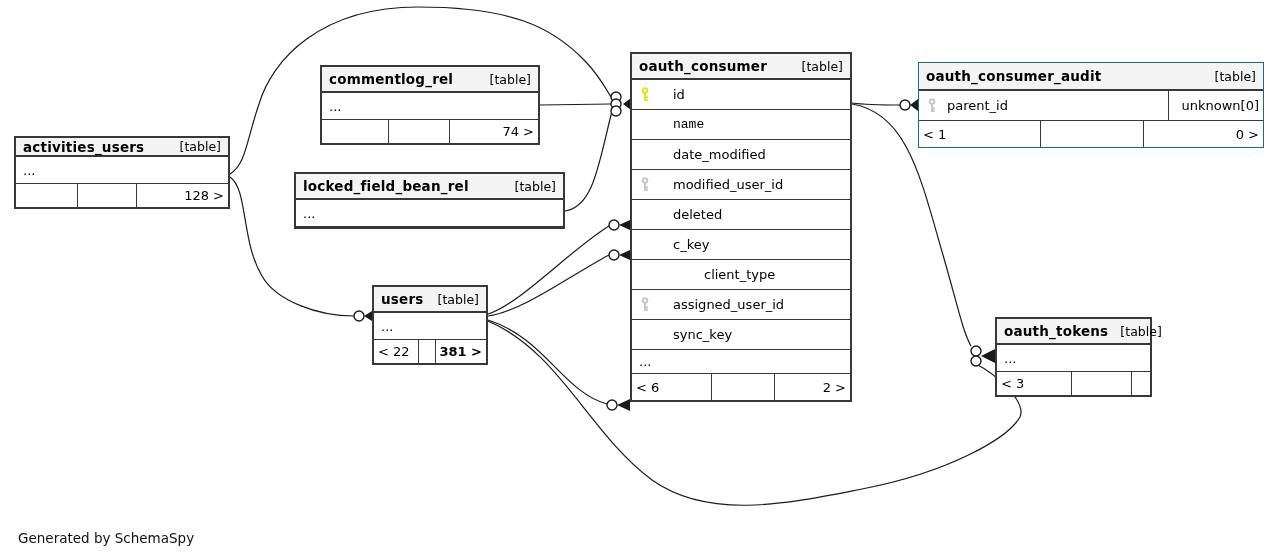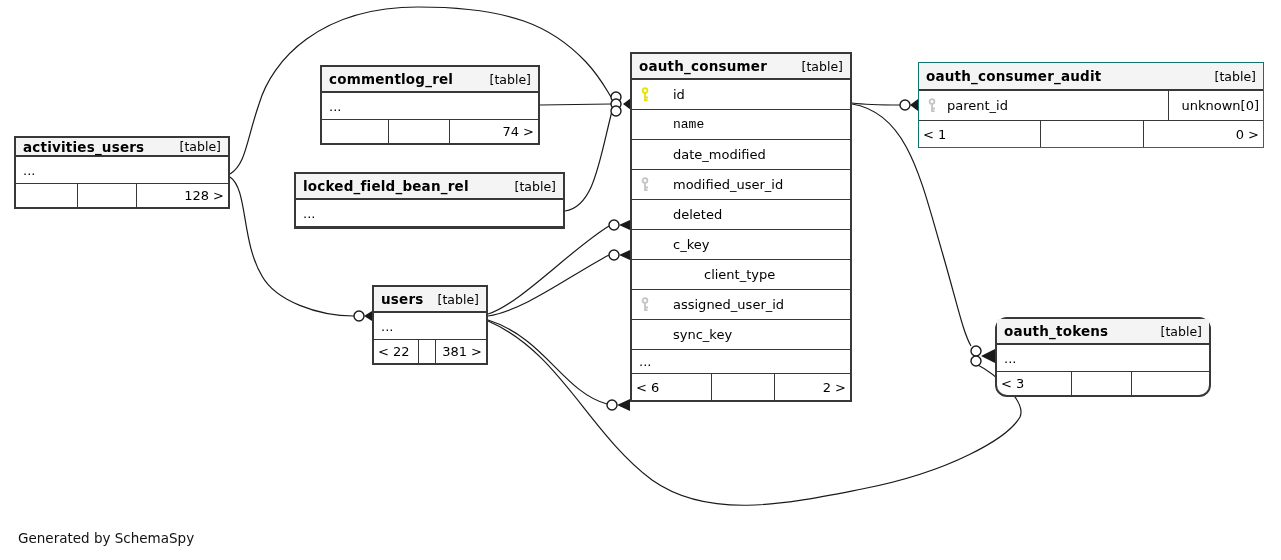--- a/index.html
+++ b/index.html
@@ -150,21 +150,21 @@
       <div class="hdr" style="height: 26px;">
         <span class="tname">users</span>
         <span class="ttag">[table]</span>
       </div>
       <div class="row dots" style="height: 27px;">
         <span class="row-label">...</span>
       </div>
       <div class="footer" style="height: 23px;">
         <div class="fcell" style="width: 45px; flex: 0 0 auto;">&lt; 22</div>
         <div class="fcell" style="width: 17px; flex: 0 0 auto;"></div>
-        <div class="fcell" style="width: 54px; flex: 1 1 0%;">381 &gt;</div>
+        <div class="fcell" style="width: 54px; flex: 1 1 0%; font-weight: bold;">381 &gt;</div>
       </div>
     </div>
     <div class="tbl" style="left: 630px; top: 52px; width: 222px;">
       <div class="hdr" style="height: 26px;">
         <span class="tname">oauth_consumer</span>
         <span class="ttag">[table]</span>
       </div>
       <div class="row" style="height: 30px;">
         <span class="key-wrap">
           <svg width="12" height="15" viewBox="0 0 12 15" style="color: rgb(227, 227, 0);">
@@ -269,21 +269,21 @@
         </span>
         <span class="row-label">parent_id</span>
         <span class="type-cell" style="width: 95px;">unknown[0]</span>
       </div>
       <div class="footer" style="height: 26px;">
         <div class="fcell" style="width: 122px; flex: 0 0 auto;">&lt; 1</div>
         <div class="fcell" style="width: 103px; flex: 0 0 auto;"></div>
         <div class="fcell" style="width: 121px; flex: 1 1 0%;">0 &gt;</div>
       </div>
     </div>
-    <div class="tbl" style="left: 995px; top: 317px; width: 216px; border-radius: 12px;">
+    <div class="tbl" style="left: 995px; top: 317px; width: 157px;">
       <div class="hdr" style="height: 26px;">
         <span class="tname">oauth_tokens</span>
         <span class="ttag">[table]</span>
       </div>
       <div class="row dots" style="height: 27px;">
         <span class="row-label">...</span>
       </div>
       <div class="footer" style="height: 23px;">
         <div class="fcell" style="width: 75px; flex: 0 0 auto;">&lt; 3</div>
         <div class="fcell" style="width: 60px; flex: 0 0 auto;"></div>

